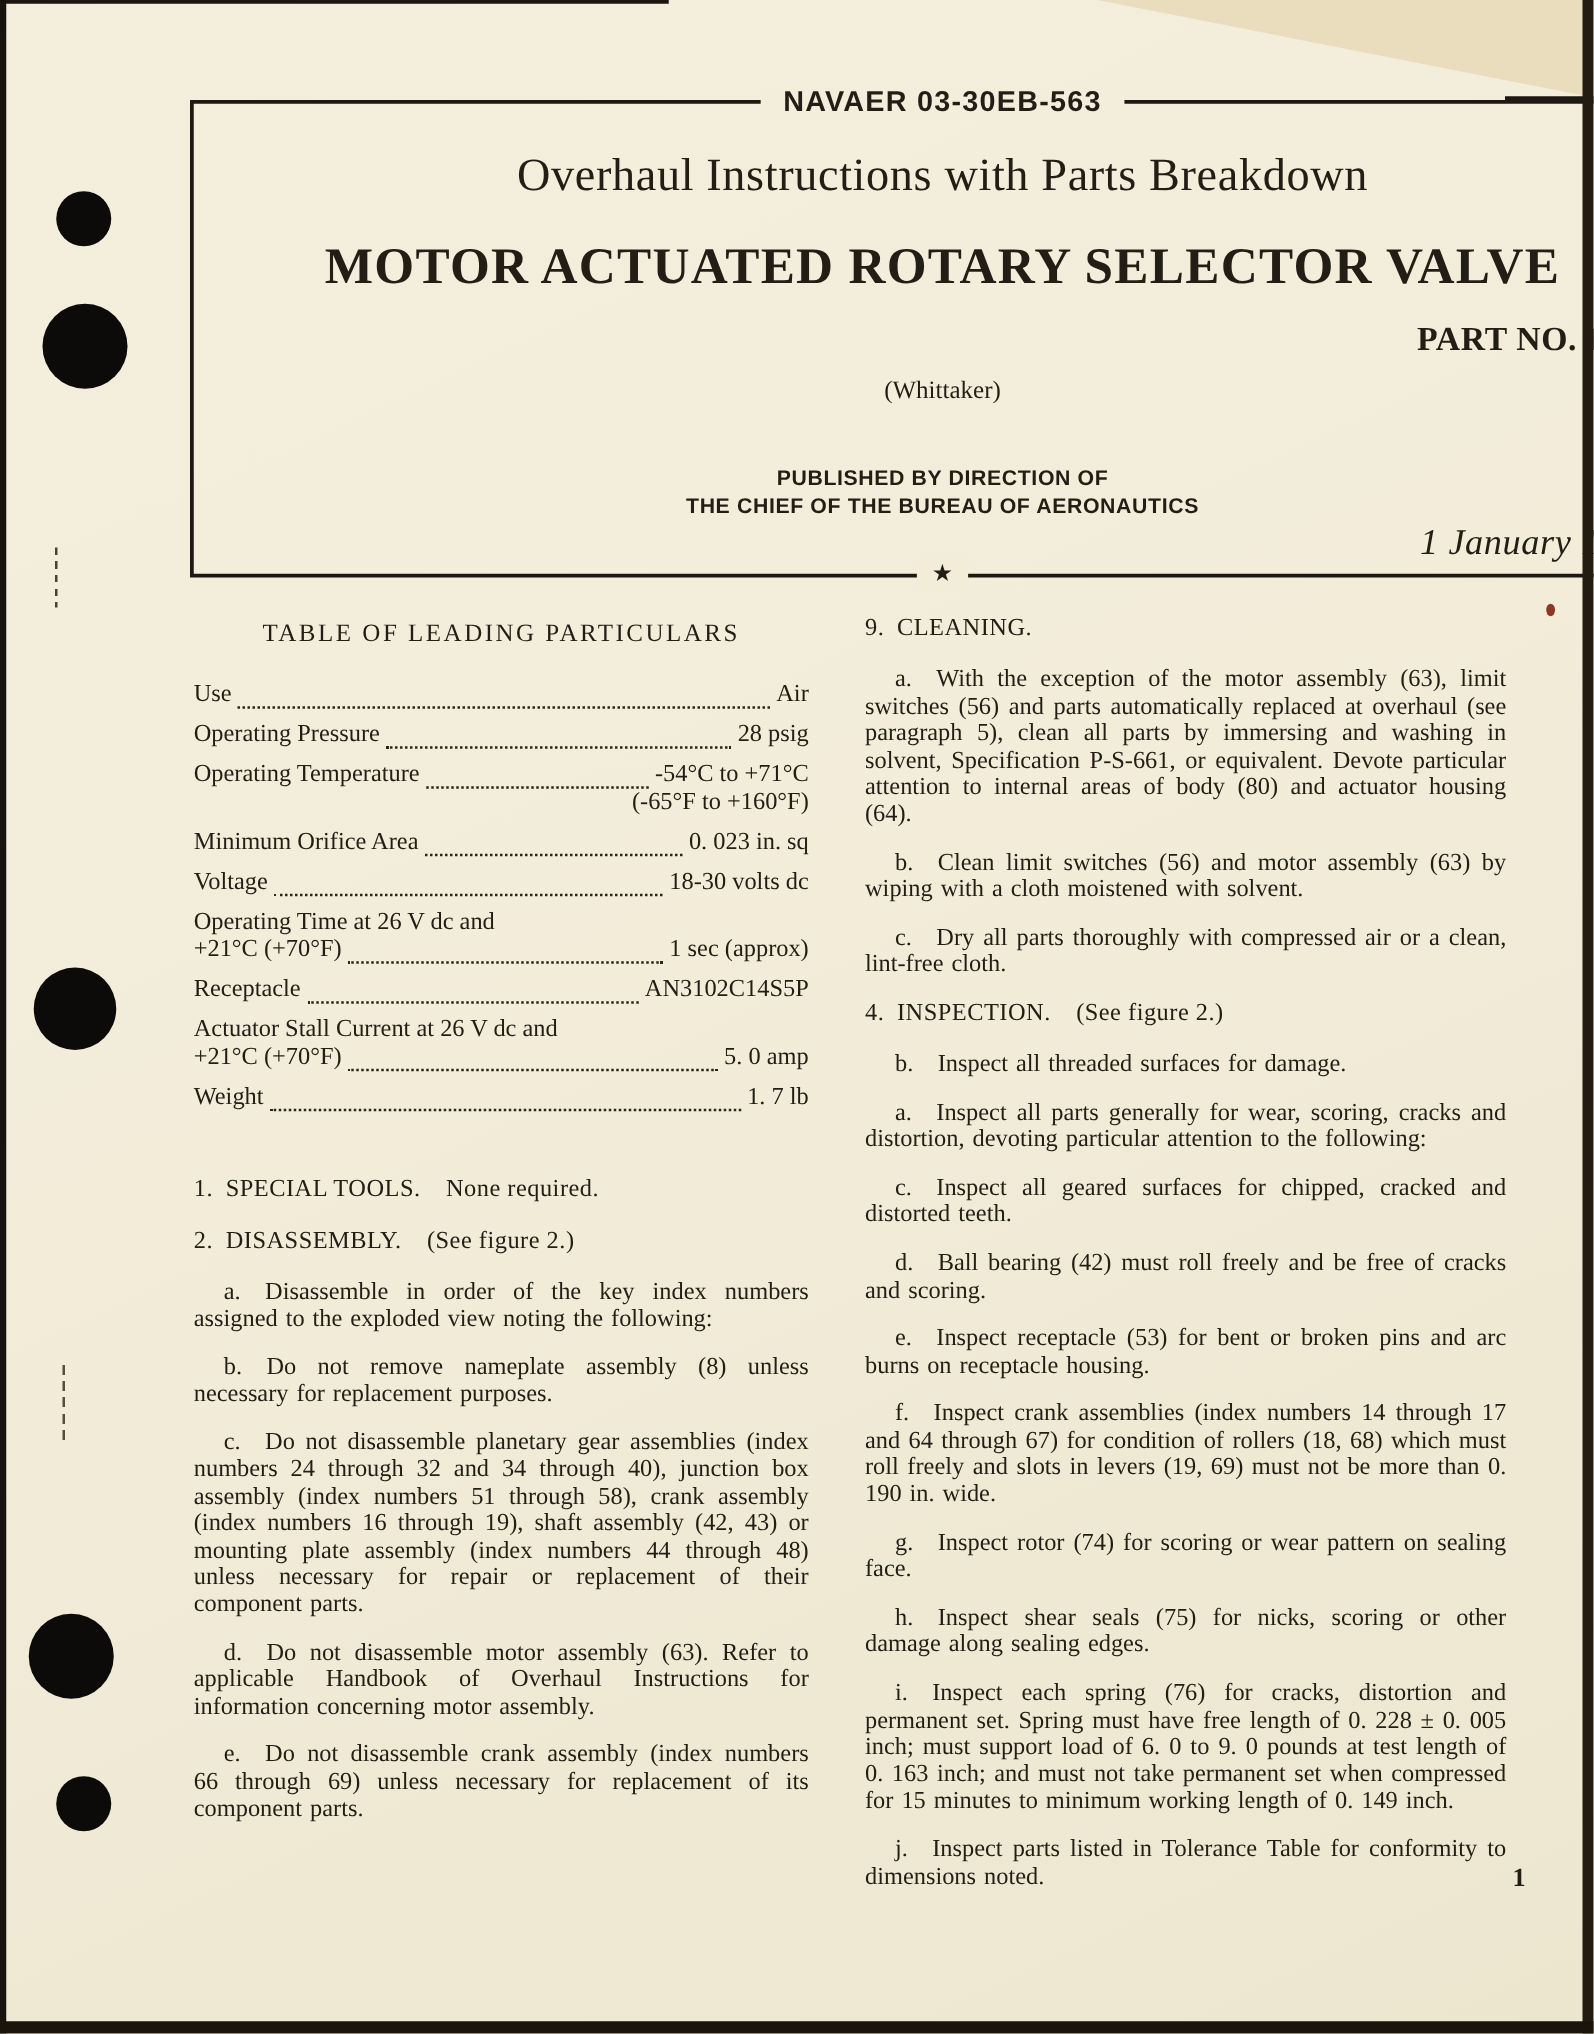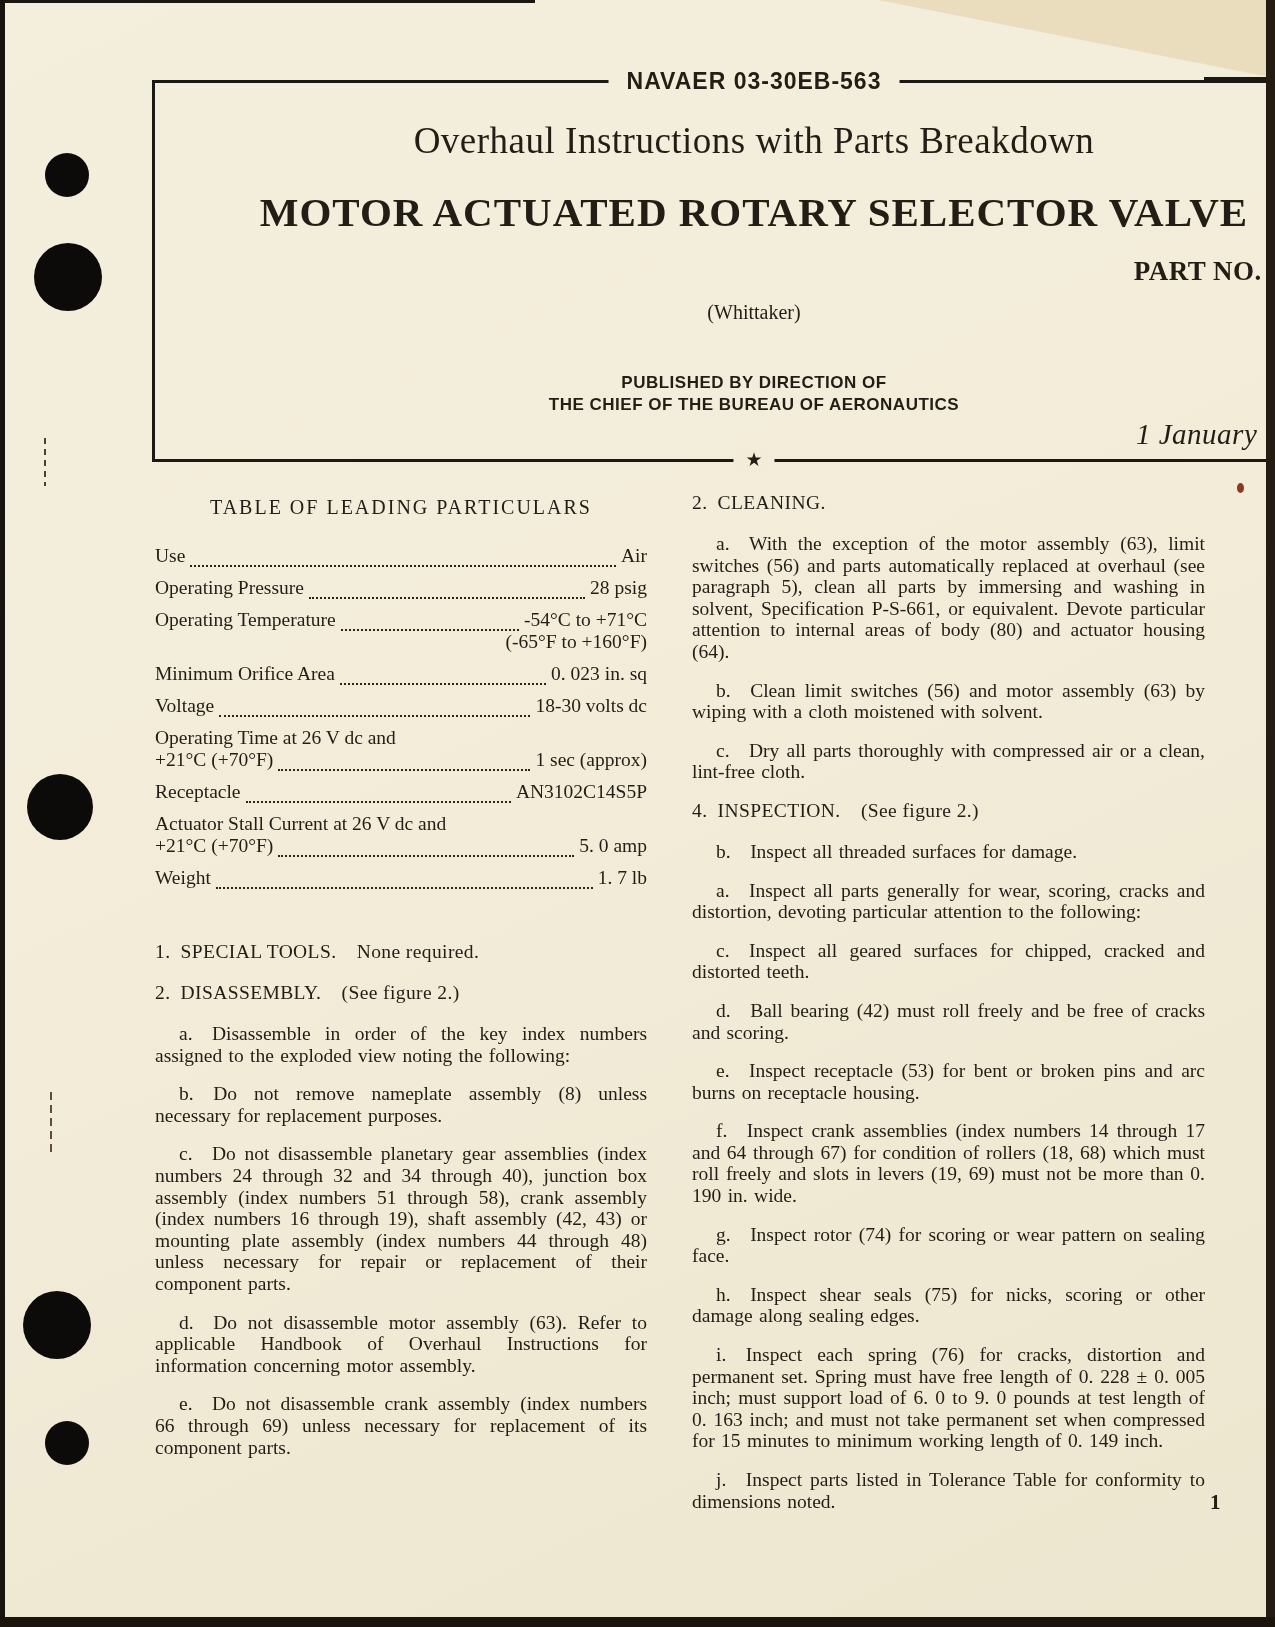--- a/index.html
+++ b/index.html
@@ -211,21 +211,21 @@
         <p class="body-para">a.  Disassemble in order of the key index numbers assigned to the exploded view noting the following:</p>
         <p class="body-para">b.  Do not remove nameplate assembly (8) unless necessary for replacement purposes.</p>
         <p class="body-para">c.  Do not disassemble planetary gear assemblies (index numbers 24 through 32 and 34 through 40), junction box assembly (index numbers 51 through 58), crank assembly (index numbers 16 through 19), shaft assembly (42, 43) or mounting plate assembly (index numbers 44 through 48) unless necessary for repair or replacement of their component parts.</p>
         <p class="body-para">d.  Do not disassemble motor assembly (63).  Refer to applicable Handbook of Overhaul Instructions for information concerning motor assembly.</p>
         <p class="body-para">e.  Do not disassemble crank assembly (index numbers 66 through 69) unless necessary for replacement of its component parts.</p>
       </div>
   </div>
 
   <div class="col col-right">
     <div id="right-blocks">
-        <div class="section-head">2. CLEANING.</div>
+        <div class="section-head">9. CLEANING.</div>
         <p class="body-para">a.  With the exception of the motor assembly (63), limit switches (56) and parts automatically replaced at overhaul (see paragraph 5), clean all parts by immersing and washing in solvent, Specification P-S-661, or equivalent.  Devote particular attention to internal areas of body (80) and actuator housing (64).</p>
         <p class="body-para">b.  Clean limit switches (56) and motor assembly (63) by wiping with a cloth moistened with solvent.</p>
         <p class="body-para">c.  Dry all parts thoroughly with compressed air or a clean, lint-free cloth.</p>
         <div class="section-head">4. INSPECTION.  (See figure 2.)</div>
         <p class="body-para">b.  Inspect all threaded surfaces for damage.</p>
         <p class="body-para">a.  Inspect all parts generally for wear, scoring, cracks and distortion, devoting particular attention to the following:</p>
         <p class="body-para">c.  Inspect all geared surfaces for chipped, cracked and distorted teeth.</p>
         <p class="body-para">d.  Ball bearing (42) must roll freely and be free of cracks and scoring.</p>
         <p class="body-para">e.  Inspect receptacle (53) for bent or broken pins and arc burns on receptacle housing.</p>
         <p class="body-para">f.  Inspect crank assemblies (index numbers 14 through 17 and 64 through 67) for condition of rollers (18, 68) which must roll freely and slots in levers (19, 69) must not be more than 0. 190 in. wide.</p>

